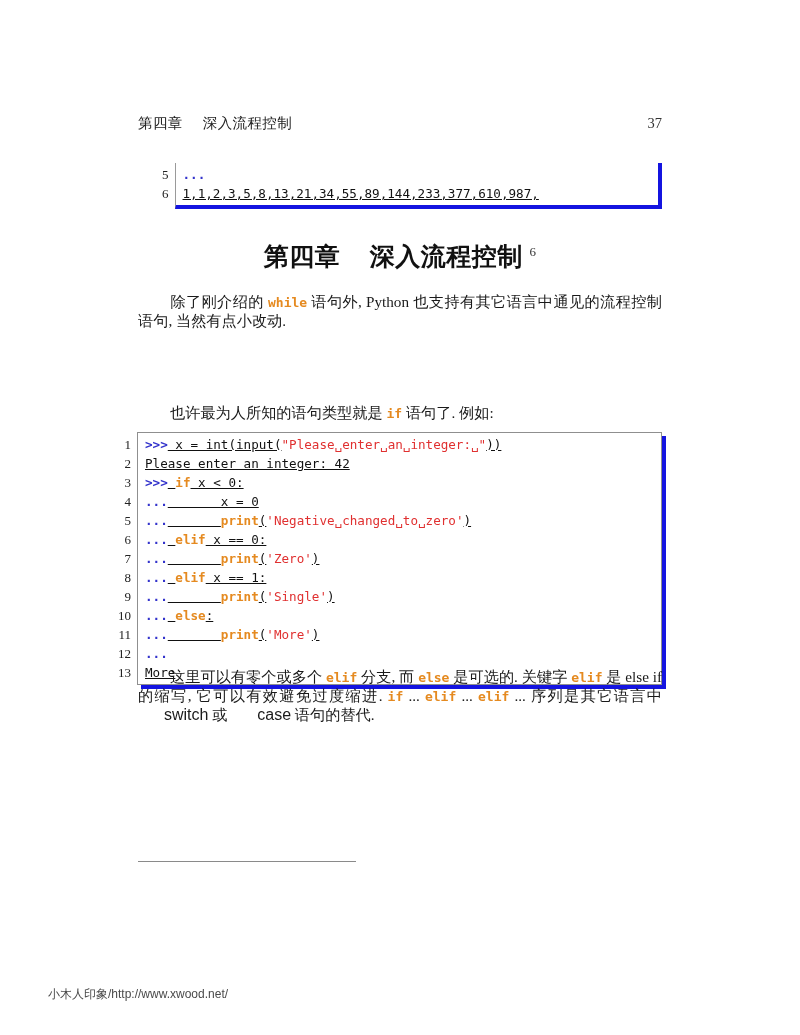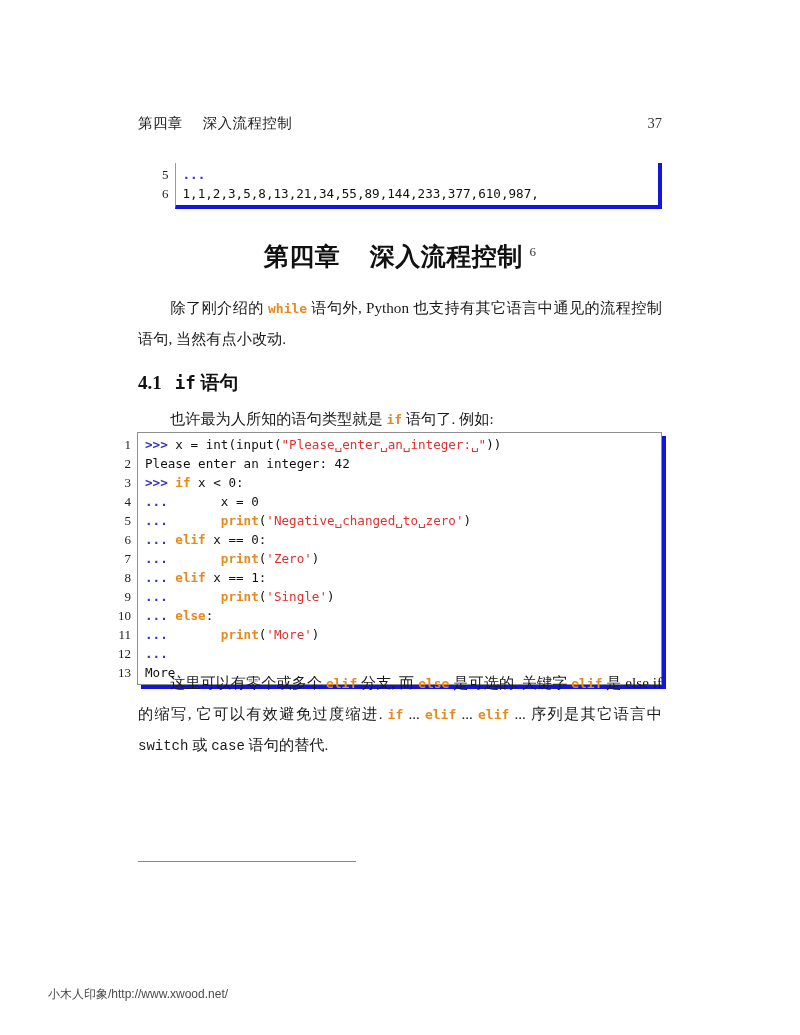--- a/index.html
+++ b/index.html
@@ -68,21 +68,21 @@
     padding: 2px 0 2px 7px;
     color: #111;
   }
   .listing .code .ln { display: block; height: 19px; }
 
   
   .t-prompt { color: #3333cc; font-weight: bold; }
   .t-kw     { color: #e58a20; font-weight: bold; }
   .t-fn     { color: #e58a20; font-weight: bold; }
   .t-str    { color: #e03030; }
-  .t-plain  { color: #111111; }
+  .t-plain  { color: #111111; text-decoration: underline; }
   .t-dots   { color: #3333cc; font-weight: bold; }
 
   
   #listing-top {
     left: 162px;
     top: 163px;
     width: 500px;
   }
   #listing-top .frame {
     border-left: 1px solid #9a9a9a;
@@ -123,28 +123,29 @@
     vertical-align: super;
     color: #333;
   }
 
   
   .para {
     position: absolute;
     left: 138px;
     width: 524px;
     font-size: 15.2px;
-    line-height: 30px;
+    line-height: 18px;
     text-align: justify;
     color: #1a1a1a;
   }
   .para .indent { display: inline-block; width: 32px; }
   .mono {
-    font-family: Liberation Mono, monospace;
-    font-size: 14px;
+    font-family: Liberation Sans, sans-serif;
+    font-size: 16px;
+    margin-left: 26px;
   }
   .kw-orange {
     font-family: "DejaVu Sans Mono", "Liberation Mono", monospace;
     font-size: 13px;
     color: #e58a20;
     font-weight: bold;
   }
 
   #para-intro  { top: 293px; }
   #para-if     { top: 404px; }
@@ -218,23 +219,20 @@
     <span>第四章</span>
     <span class="gap"></span>
     <span>深入流程控制</span>
     <sup>6</sup>
   </div>
 
   <div class="para" id="para-intro">
     <span class="indent"></span><span>除了刚介绍的 </span><span class="kw-orange">while</span><span> 语句外, Python 也支持有其它语言中通见的流程控制语句, 当然有点小改动.</span>
   </div>
 
-  <div class="section-head" id="sec-41">
-    <span class="num">4.1</span><span class="code-name">if</span>&nbsp;<span>语句</span>
-  </div>
 
   <div class="para" id="para-if">
     <span class="indent"></span><span>也许最为人所知的语句类型就是 </span><span class="kw-orange">if</span><span> 语句了. 例如:</span>
   </div>
 
   <div class="listing" id="listing-main">
     <div class="gutter">
         <span class="ln" style="display: block;">1</span>
         <span class="ln" style="display: block;">2</span>
         <span class="ln" style="display: block;">3</span>

